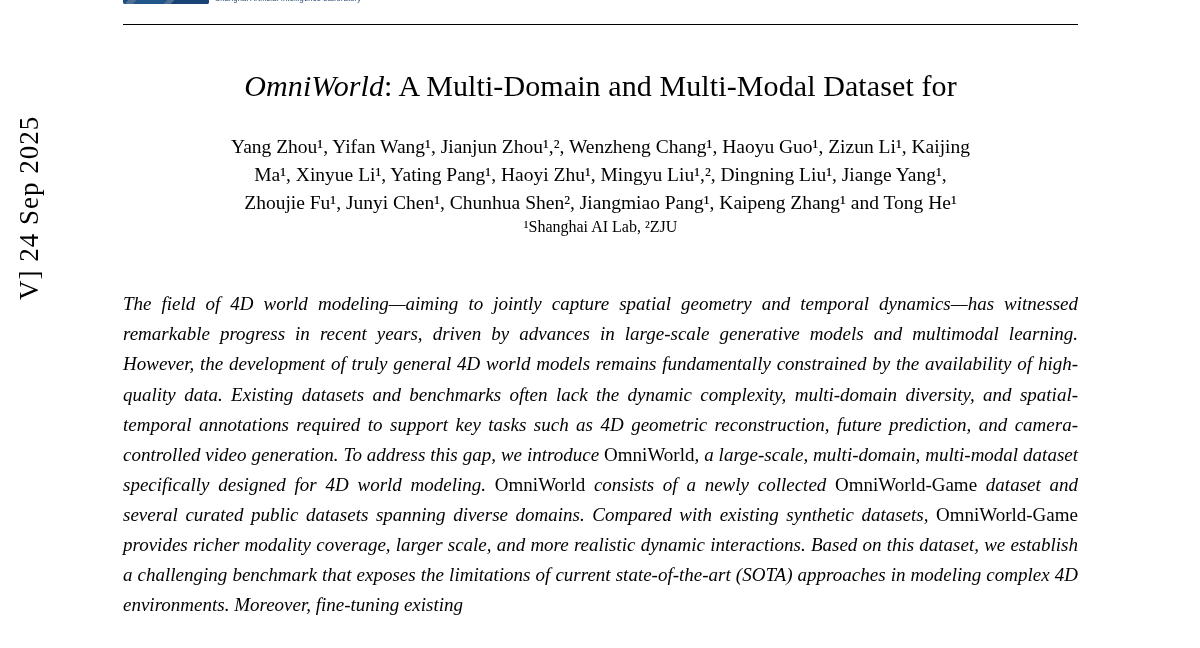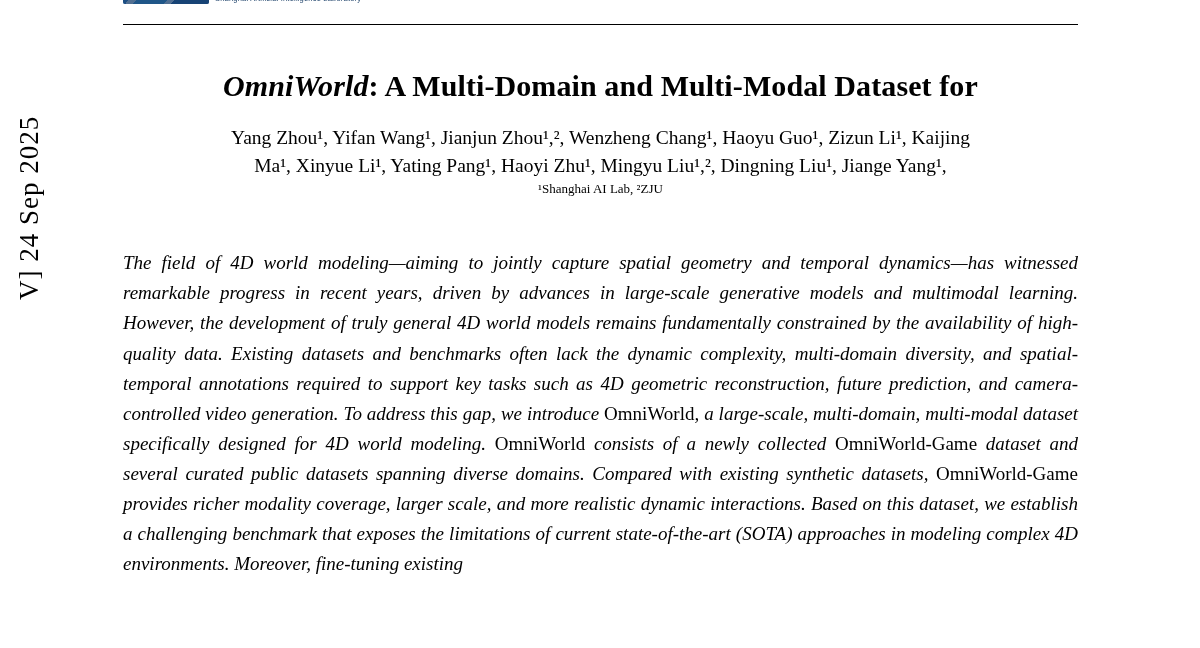--- a/index.html
+++ b/index.html
@@ -83,36 +83,36 @@
     display: block;
     white-space: nowrap;
     letter-spacing: .2px;
   }
 
   
   .title {
     margin-top: 42px;
     text-align: center;
     font-size: 30px;
-    font-weight: bold;
+    font-weight: normal;
     line-height: 1.28;
     letter-spacing: .1px;
   }
   .title .it { font-style: italic; }
 
   
   .authors {
-    margin-top: 19px;
+    margin-top: 28px;
     text-align: center;
     font-size: 19.5px;
     line-height: 1.42;
   }
   .affil {
     text-align: center;
-    font-size: 13px;
+    font-size: 16px;
     line-height: 1.42;
   }
 
   
   .abstract {
     margin-top: 50px;
     font-style: italic;
     font-size: 19px;
     line-height: 1.585;
     text-align: justify;
@@ -139,18 +139,19 @@
 
   </div>
 
   <div class="title">
     <span class="it">OmniWorld</span><span>: A Multi-Domain and Multi-Modal Dataset for</span><br>
   </div>
 
   <div class="authors">
     <div>Yang Zhou¹, Yifan Wang¹, Jianjun Zhou¹,², Wenzheng Chang¹, Haoyu Guo¹, Zizun Li¹, Kaijing</div>
     <div>Ma¹, Xinyue Li¹, Yating Pang¹, Haoyi Zhu¹, Mingyu Liu¹,², Dingning Liu¹, Jiange Yang¹,</div>
+    <div>Zhoujie Fu¹, Junyi Chen¹, Chunhua Shen², Jiangmiao Pang¹, Kaipeng Zhang¹ and Tong He¹</div>
     <div class="affil">¹Shanghai AI Lab, ²ZJU</div>
   </div>
 
   <div class="abstract"><span>The field of 4D world modeling—aiming to jointly capture spatial geometry and temporal dynamics—has witnessed remarkable progress in recent years, driven by advances in large-scale generative models and multimodal learning. However, the development of truly general 4D world models remains fundamentally constrained by the availability of high-quality data. Existing datasets and benchmarks often lack the dynamic complexity, multi-domain diversity, and spatial-temporal annotations required to support key tasks such as 4D geometric reconstruction, future prediction, and camera-controlled video generation. To address this gap, we introduce </span><span class="rm">OmniWorld</span><span>, a large-scale, multi-domain, multi-modal dataset specifically designed for 4D world modeling. </span><span class="rm">OmniWorld</span><span> consists of a newly collected </span><span class="rm">OmniWorld-Game</span><span> dataset and several curated public datasets spanning diverse domains. Compared with existing synthetic datasets, </span><span class="rm">OmniWorld-Game</span><span> provides richer modality coverage, larger scale, and more realistic dynamic interactions. Based on this dataset, we establish a challenging benchmark that exposes the limitations of current state-of-the-art (SOTA) approaches in modeling complex 4D environments. Moreover, fine-tuning existing</span></div>
 
 </div>
 
 </body></html>

